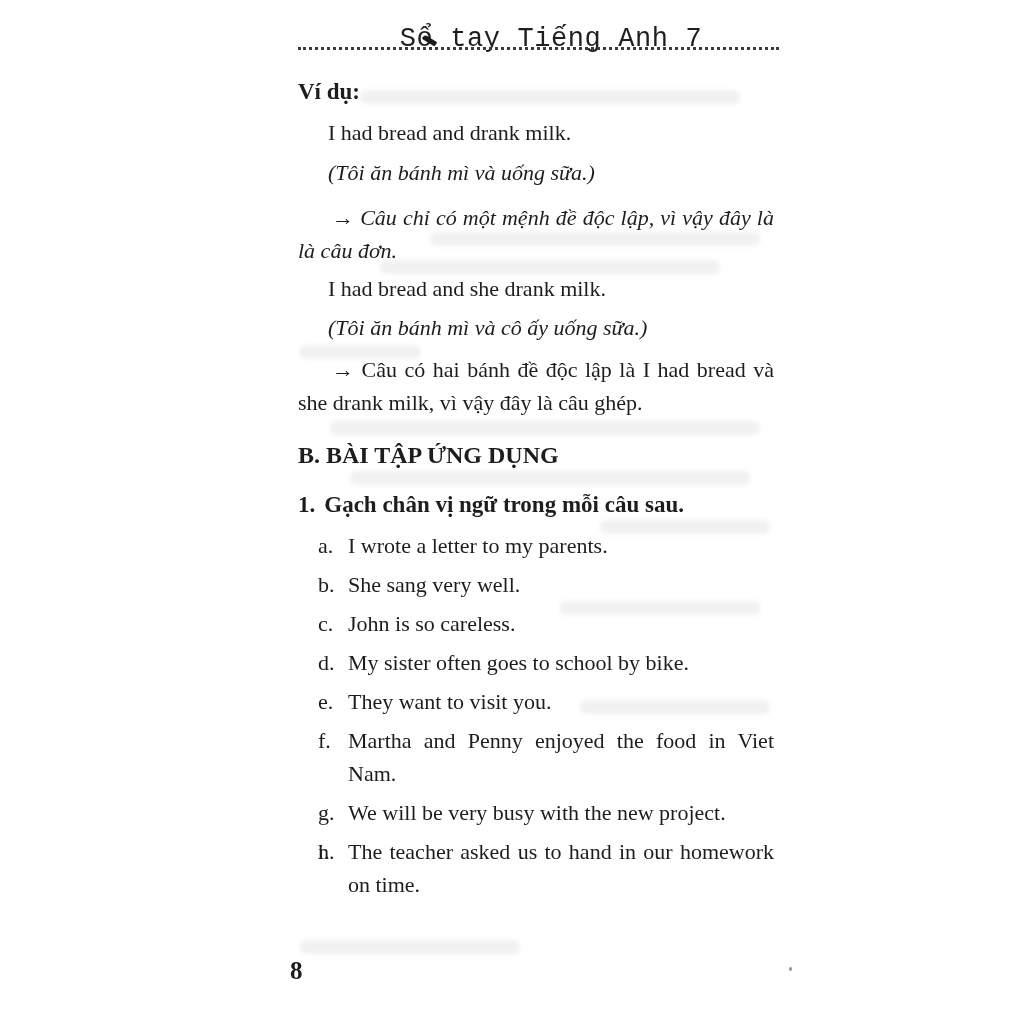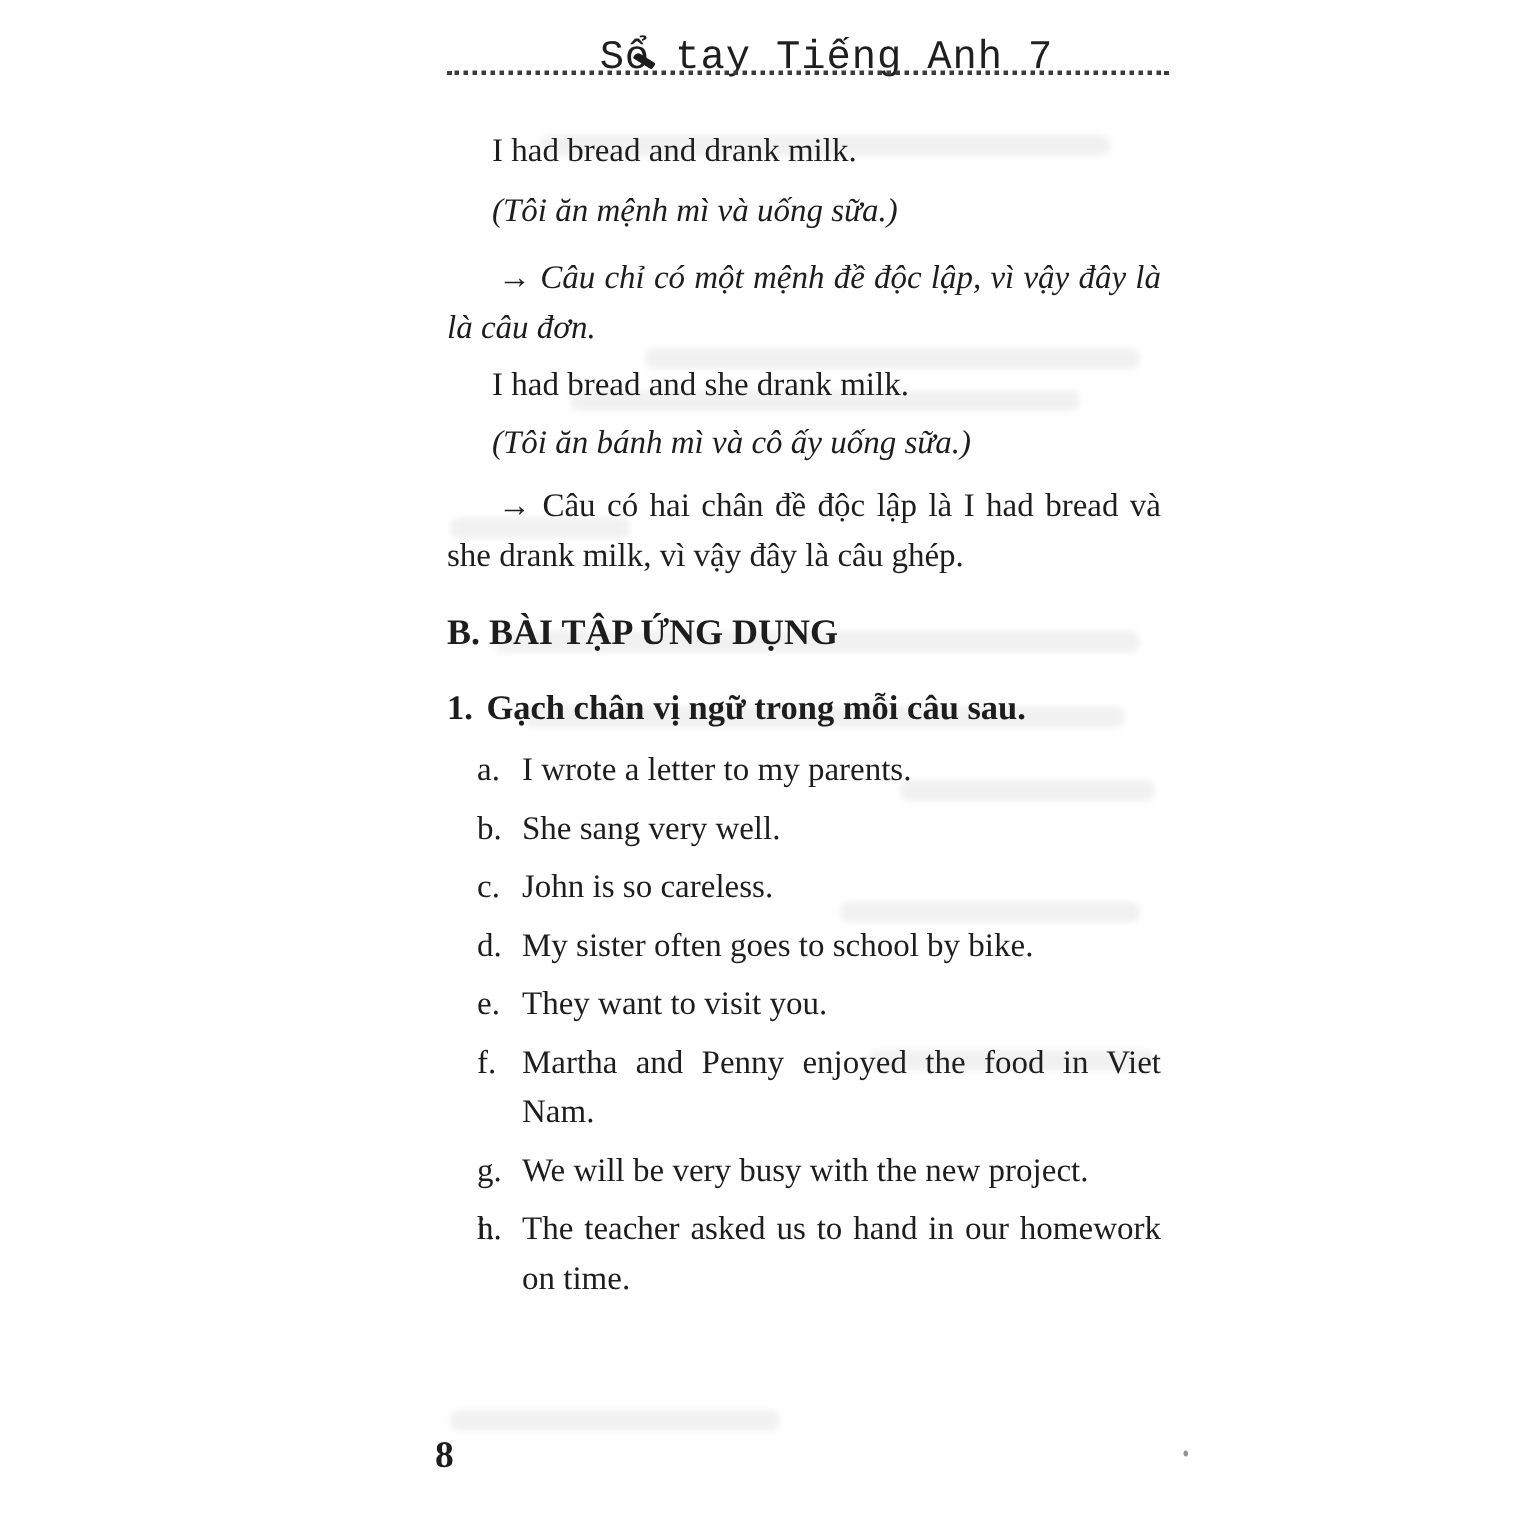--- a/index.html
+++ b/index.html
@@ -164,32 +164,33 @@
   <div class="ghost" style="left:330px; top:421px; width:430px;"></div>
   <div class="ghost" style="left:350px; top:471px; width:400px;"></div>
   <div class="ghost" style="left:600px; top:520px; width:170px;"></div>
   <div class="ghost" style="left:560px; top:601px; width:200px;"></div>
   <div class="ghost" style="left:580px; top:700px; width:190px;"></div>
   <div class="ghost" style="left:300px; top:940px; width:220px;"></div>
   <div id="speck"></div>
 
   <div id="column">
 
+    <p class="vidu-label">Ví dụ:</p>
 
     <p class="ex-sentence" id="sentence-1">I had bread and drank milk.</p>
 
-    <p class="ex-translation" id="translation-1">(Tôi ăn mệnh mì và uống sữa.)</p>
+    <p class="ex-translation" id="translation-1">(Tôi ăn bánh mì và uống sữa.)</p>
 
     <p class="note" id="note-1"><span>→ Câu chỉ có một mệnh đề độc lập, vì vậy đây là là câu đơn.</span></p>
 
     <p class="ex-sentence" id="sentence-2">I had bread and she drank milk.</p>
 
     <p class="ex-translation" id="translation-2">(Tôi ăn bánh mì và cô ấy uống sữa.)</p>
 
-    <p class="note" id="note-2"><span>→ Câu có hai chân đề độc lập là </span><span class="italic">I had bread</span><span> và </span><span class="italic">she drank milk</span><span>, vì vậy đây là câu ghép.</span></p>
+    <p class="note" id="note-2"><span>→ Câu có hai bánh đề độc lập là </span><span class="italic">I had bread</span><span> và </span><span class="italic">she drank milk</span><span>, vì vậy đây là câu ghép.</span></p>
 
     <p class="section-heading">B. BÀI TẬP ỨNG DỤNG</p>
 
     <p class="task-line">
       <span class="task-num">1.</span><span>Gạch chân vị ngữ trong mỗi câu sau.</span>
     </p>
 
     <ul id="exercise-list">
       <li>
         <span class="item-label">a.</span>

